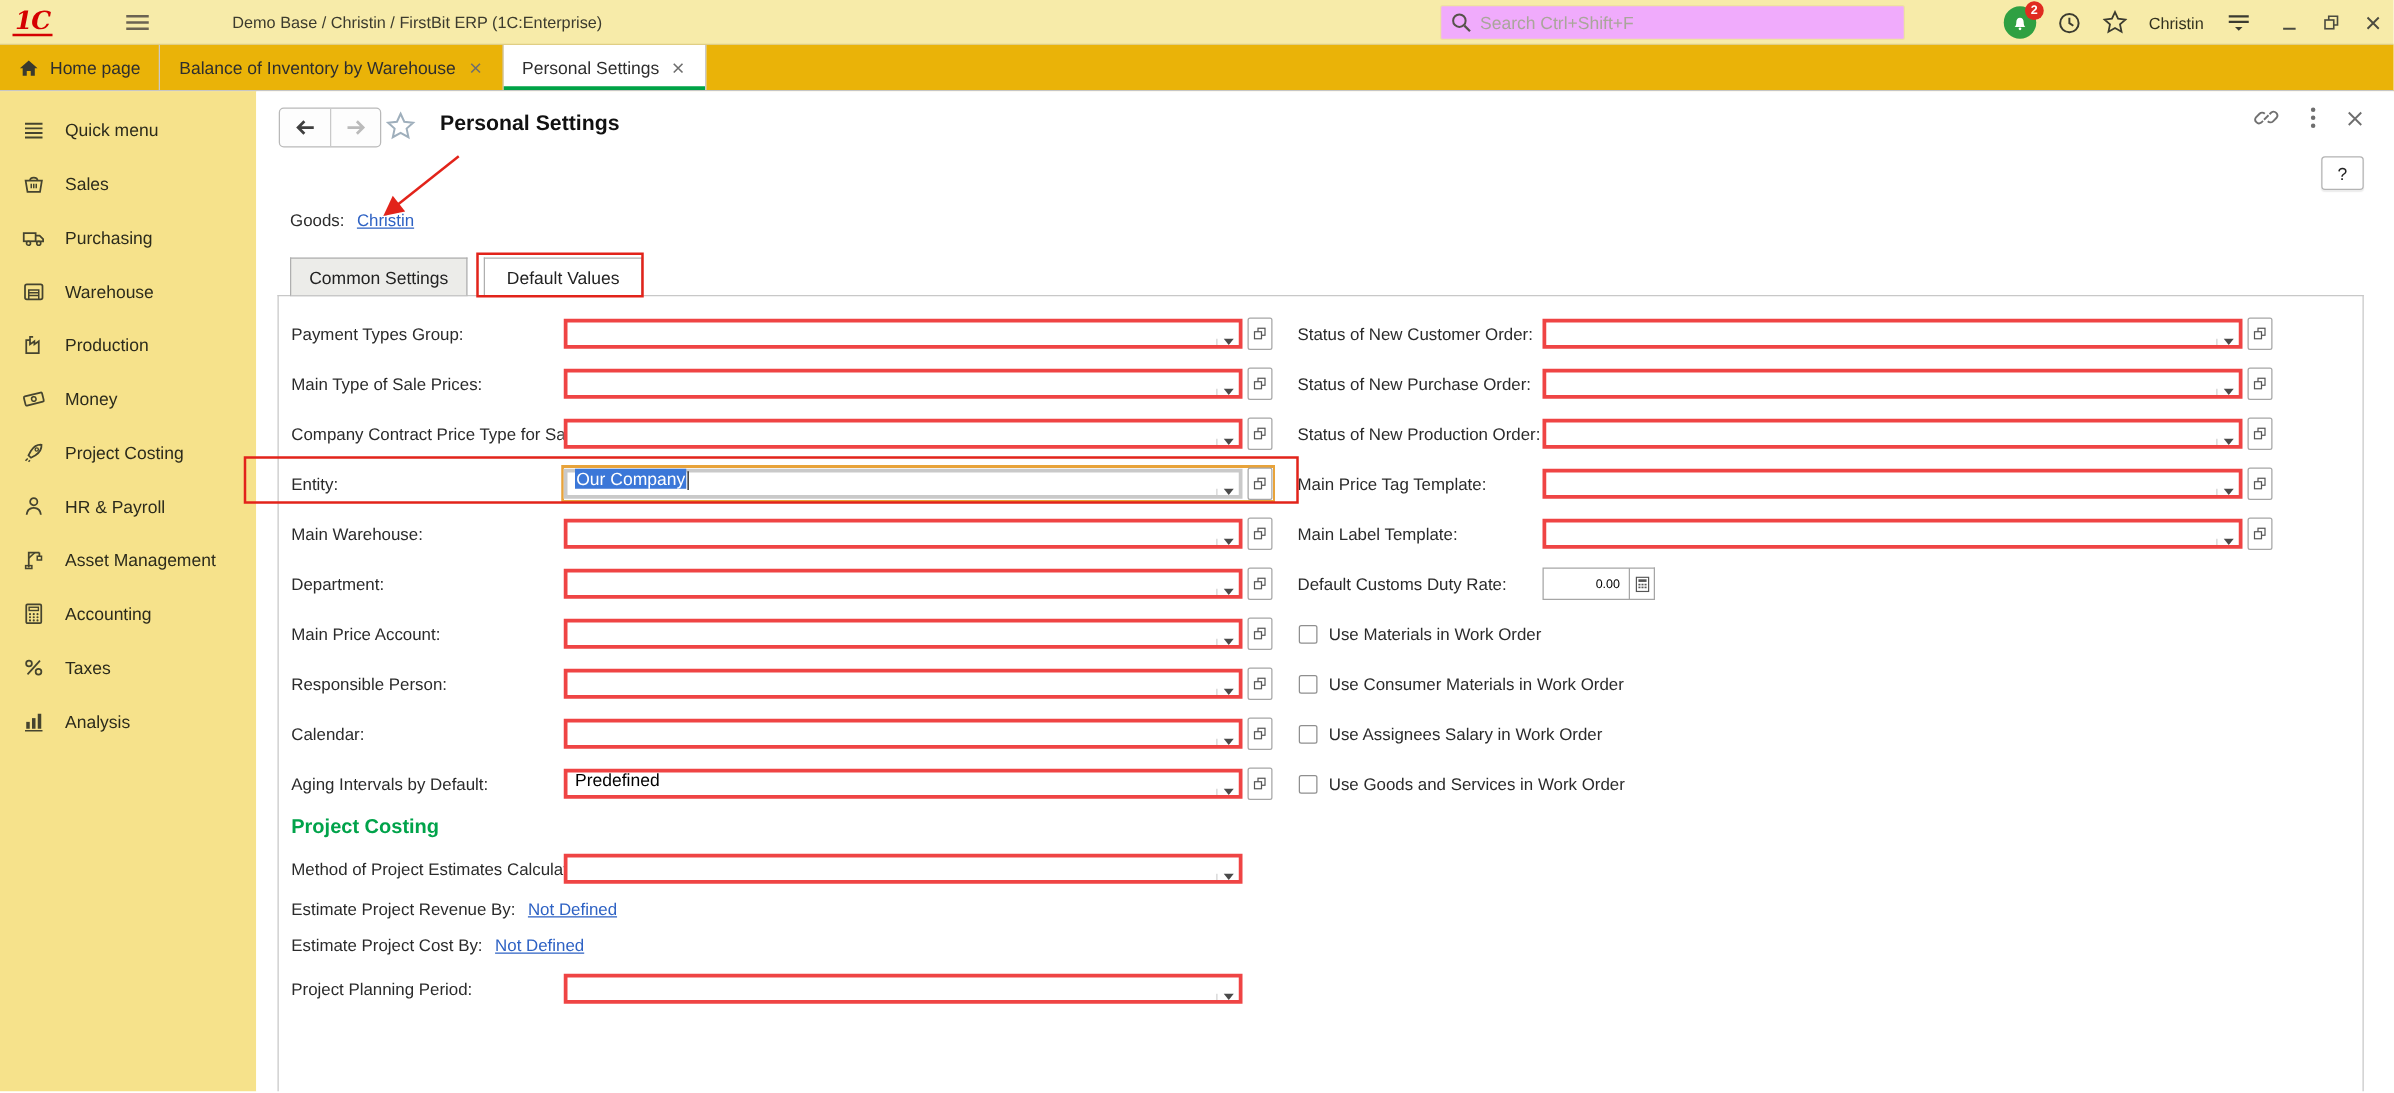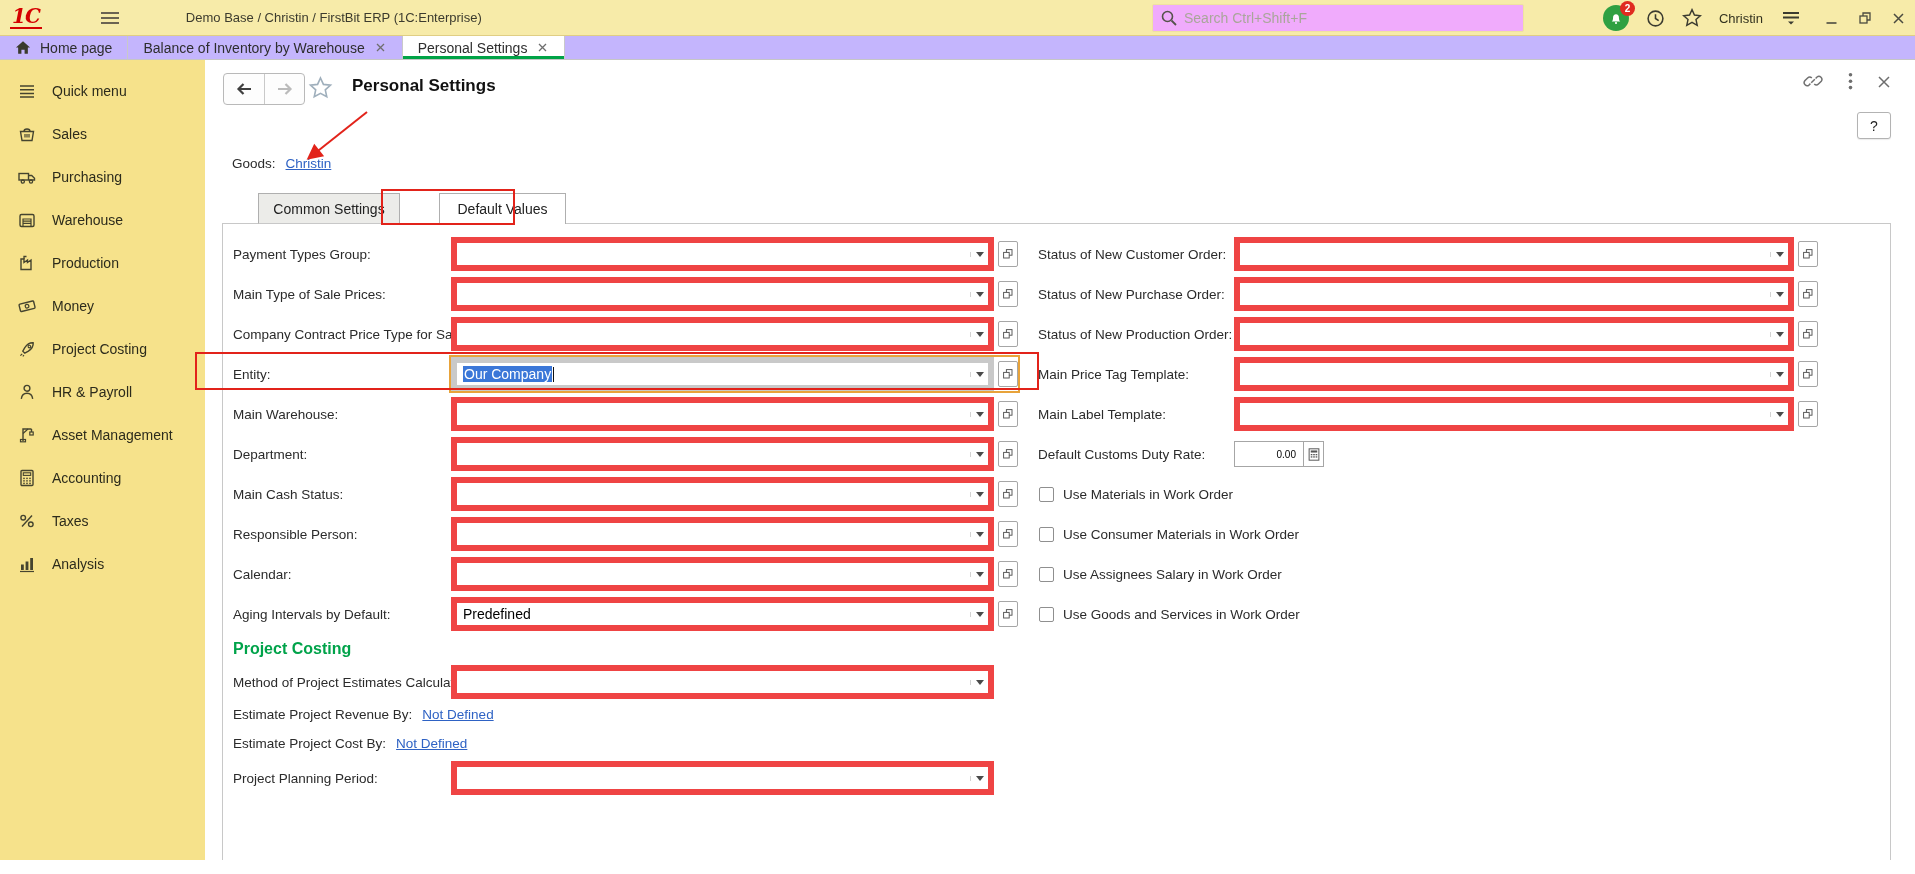--- a/index.html
+++ b/index.html
@@ -37,21 +37,21 @@
   .bell-circle { width:26px; height:26px; border-radius:50%; background:#2FA042; display:flex; align-items:center; justify-content:center; }
   .bell-badge {
     position:absolute; top:-4px; right:-6px; min-width:15px; height:15px; border-radius:8px;
     background:#E02B20; color:#fff; font-size:10px; font-weight:bold;
     display:flex; align-items:center; justify-content:center; padding:0 3px;
   }
   .topbar-user { font-size:13px; color:#33321F; }
   .win-ctl { display:flex; align-items:center; gap:20px; margin-left:6px; }
 
   
-  .tabbar { height:24px; background:#c4b5fd; border-bottom:1px solid #C6C6C6; display:flex; }
+  .tabbar { height:37px; background:#eab308; border-bottom:1px solid #C6C6C6; display:flex; }
   .wtab {
     display:flex; align-items:center; gap:9px; padding:0 15px; font-size:14px; color:#2E2E2E;
     border-right:1px solid #C9C9C9; position:relative; cursor:pointer; white-space:nowrap;
   }
   .wtab.active { background:#FFFFFF; }
   .wtab.active::after { content:""; position:absolute; left:0; right:0; bottom:0; height:3px; background:#00A346; }
   .wtab .tclose { color:#6E6E6E; font-size:12px; line-height:1; padding:2px; }
 
   
   .main { display:flex; height:800px; }
@@ -78,37 +78,37 @@
     box-shadow:0 1px 1px rgba(0,0,0,0.08);
   }
 
   .user-row { position:absolute; left:27px; top:96px; font-size:13.5px; color:#2B2B2B; display:flex; gap:10px; align-items:center; }
   .user-row a { color:#2E62C4; text-decoration:underline; }
 
   
   .form-tabs { position:absolute; left:27px; top:133px; display:flex; gap:13px; z-index:3; }
   .ftab {
     height:31px; display:flex; align-items:center; justify-content:center;
-    font-size:14px; color:#222; border:1px solid #AFAFAF; cursor:pointer;margin-left:26px;
+    font-size:14px; color:#222; border:1px solid #AFAFAF; cursor:pointer;
   }
   .ftab.inactive { background:#ECECE9; border-bottom:1px solid #C8C8C8; width:142px; }
   .ftab.active { background:#fff; border-bottom:none; width:127px; }
 
   .panel {
     position:absolute; left:17px; top:163px; width:1669px; bottom:0;
     border:1px solid #C8C8C8; border-bottom:none; background:#fff; z-index:1;
   }
   .form { display:flex; padding-top:10px; }
   .col-left { width:815px; flex-shrink:0; }
   .col-right { flex:1; }
   .frow { height:40px; display:flex; align-items:center; }
   .lbl { width:228px; padding-left:10px; font-size:13.5px; color:#2B2B2B; flex-shrink:0; white-space:nowrap; }
   .lbl-r { width:196px; font-size:13.5px; color:#2B2B2B; flex-shrink:0; white-space:nowrap; }
   .ctrl { display:flex; align-items:center; }
-  .combo { width:543px; height:34px; border:6px solid #ef4444; background:#fff; display:flex; align-items:center; }
+  .combo { width:543px; height:24px; border:3px solid #ef4444; background:#fff; display:flex; align-items:flex-end; }
   .combo-r { width:560px; }
   .combo .val { flex:1; font-size:14px; color:#000; padding:4px 6px; white-space:nowrap; overflow:hidden; }
   .combo .arr { width:18px; border-left:1px solid #D2D2D2; display:flex; align-items:center; justify-content:center; }
   .tri-down { width:0; height:0; border-left:4px solid transparent; border-right:4px solid transparent; border-top:5px solid #4A4A4A; }
   .choose-btn {
     width:20px; height:26px; margin-left:4px; border:1px solid #A6A6A6; border-radius:2px;
     background:#fff; display:flex; align-items:center; justify-content:center; cursor:pointer;
   }
   .focus-wrap { display:flex; align-items:center; box-shadow:0 0 0 2px #E8A33A; }
   .sel-text { background:#3B77D8; color:#fff; padding:0 1px; }
@@ -499,21 +499,21 @@
               </span>
               <span class="choose-btn">
                 <svg width="12" height="12" viewBox="0 0 15 15">
                   <rect x="5.5" y="2" width="7" height="7" fill="#fff" stroke="#555" stroke-width="1.2"></rect>
                   <rect x="2" y="5.5" width="7" height="7" fill="#fff" stroke="#555" stroke-width="1.2"></rect>
                 </svg>
               </span>
             </span>
           </div>
           <div class="frow">
-            <span class="lbl">Main Cash Status:</span>
+            <span class="lbl">Main Price Account:</span>
             <span class="ctrl">
               <span class="combo">
                 <span class="val"></span>
                 <span class="arr">
                     <span class="tri-down"></span>
                   </span>
               </span>
               <span class="choose-btn">
                 <svg width="12" height="12" viewBox="0 0 15 15">
                   <rect x="5.5" y="2" width="7" height="7" fill="#fff" stroke="#555" stroke-width="1.2"></rect>

